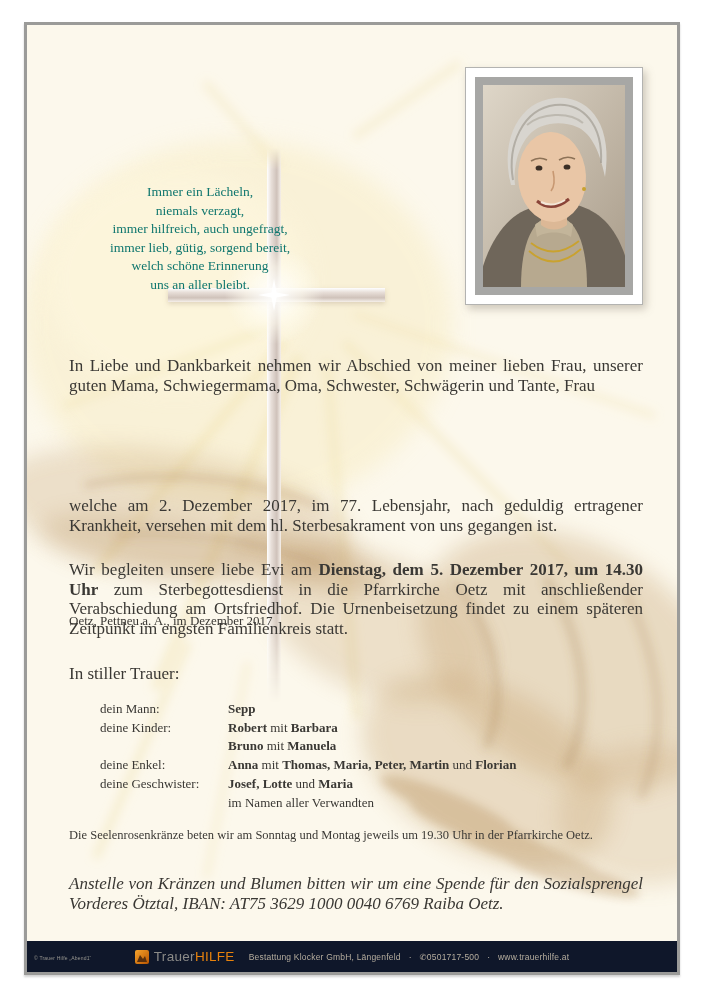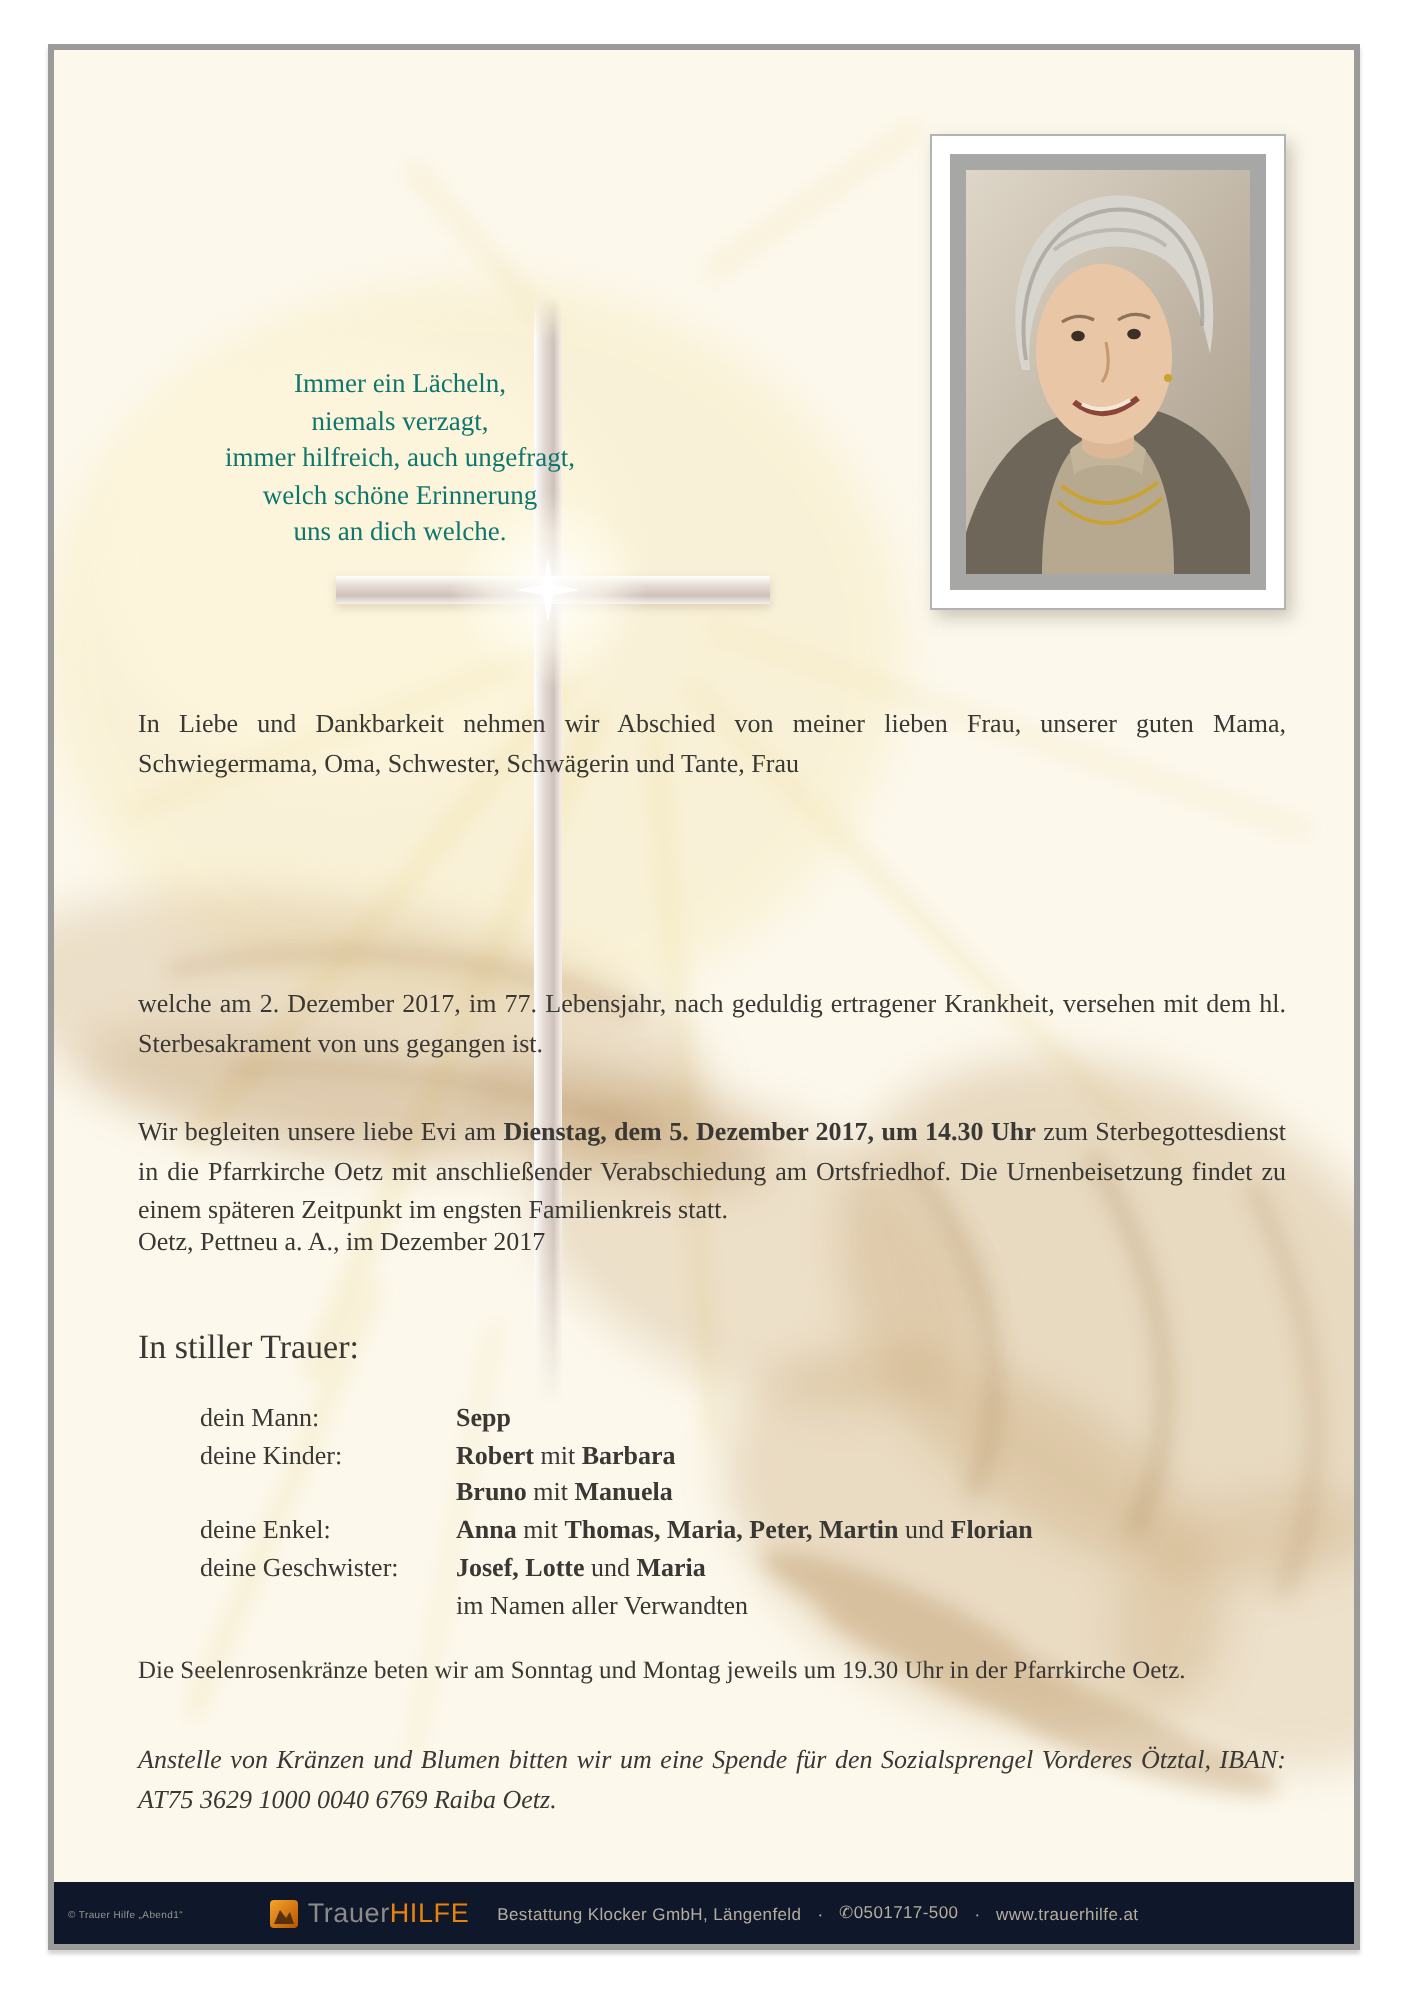--- a/index.html
+++ b/index.html
@@ -40,21 +40,21 @@
     width:100%;height:100%;box-sizing:border-box;border:8px solid #a7a7a5;
     background:#c9c0b2;overflow:hidden;
   }
   .photo-inner svg{display:block;width:100%;height:100%;}
   
   .poem{
     position:absolute;left:28px;top:158px;width:290px;text-align:center;
     font-size:13.5px;line-height:18.5px;color:#0f766e;
   }
   .para{
-    position:absolute;left:42px;width:574px;font-size:13px;line-height:19.5px;
+    position:absolute;left:42px;width:574px;font-size:17px;line-height:19.5px;
     text-align:justify;color:#3a3834;
   }
   .intro{top:314px;}
   .namebox{position:absolute;left:42px;top:372px;width:574px;text-align:center;}
   .deceased-name{
     font-family:"DejaVu Serif","Liberation Serif",serif;font-style:italic;
     font-size:41px;line-height:46px;color:#1c1a18;letter-spacing:1px;
   }
   .maiden{font-size:15px;line-height:18px;margin-top:4px;color:#3a3834;}
   .passing{top:454px;}
@@ -190,22 +190,23 @@
         <path d="M48,158 Q71,176 96,156" stroke="#c9a22f" stroke-width="1.8" fill="none"></path>
         <path d="M46,166 Q71,188 98,164" stroke="#c9a22f" stroke-width="1.8" fill="none"></path>
       </svg>
     </div>
   </div>
 
   <div class="poem">
       <div>Immer ein Lächeln,</div>
       <div>niemals verzagt,</div>
       <div>immer hilfreich, auch ungefragt,</div>
+      <div>immer lieb, gütig, sorgend bereit,</div>
       <div>welch schöne Erinnerung</div>
-      <div>uns an dich welche.</div>
+      <div>uns an aller bleibt.</div>
     </div>
 
   <p class="para intro">In Liebe und Dankbarkeit nehmen wir Abschied von meiner lieben Frau, unserer guten Mama, Schwiegermama, Oma, Schwester, Schwägerin und Tante, Frau</p>
 
 
   <p class="para passing">welche am 2. Dezember 2017, im 77. Lebensjahr, nach geduldig ertragener Krankheit, versehen mit dem hl. Sterbesakrament von uns gegangen ist.</p>
 
   <p class="para funeral"><span>Wir begleiten unsere liebe Evi am </span><span class="b">Dienstag, dem 5. Dezember 2017, um 14.30 Uhr</span><span> zum Sterbegottesdienst in die Pfarrkirche Oetz mit anschließender Verabschiedung am Ortsfriedhof. </span><span>Die Urnenbeisetzung findet zu einem späteren Zeitpunkt im engsten Familienkreis statt.</span></p>
 
   <div class="dateline">Oetz, Pettneu a. A., im Dezember 2017</div>

